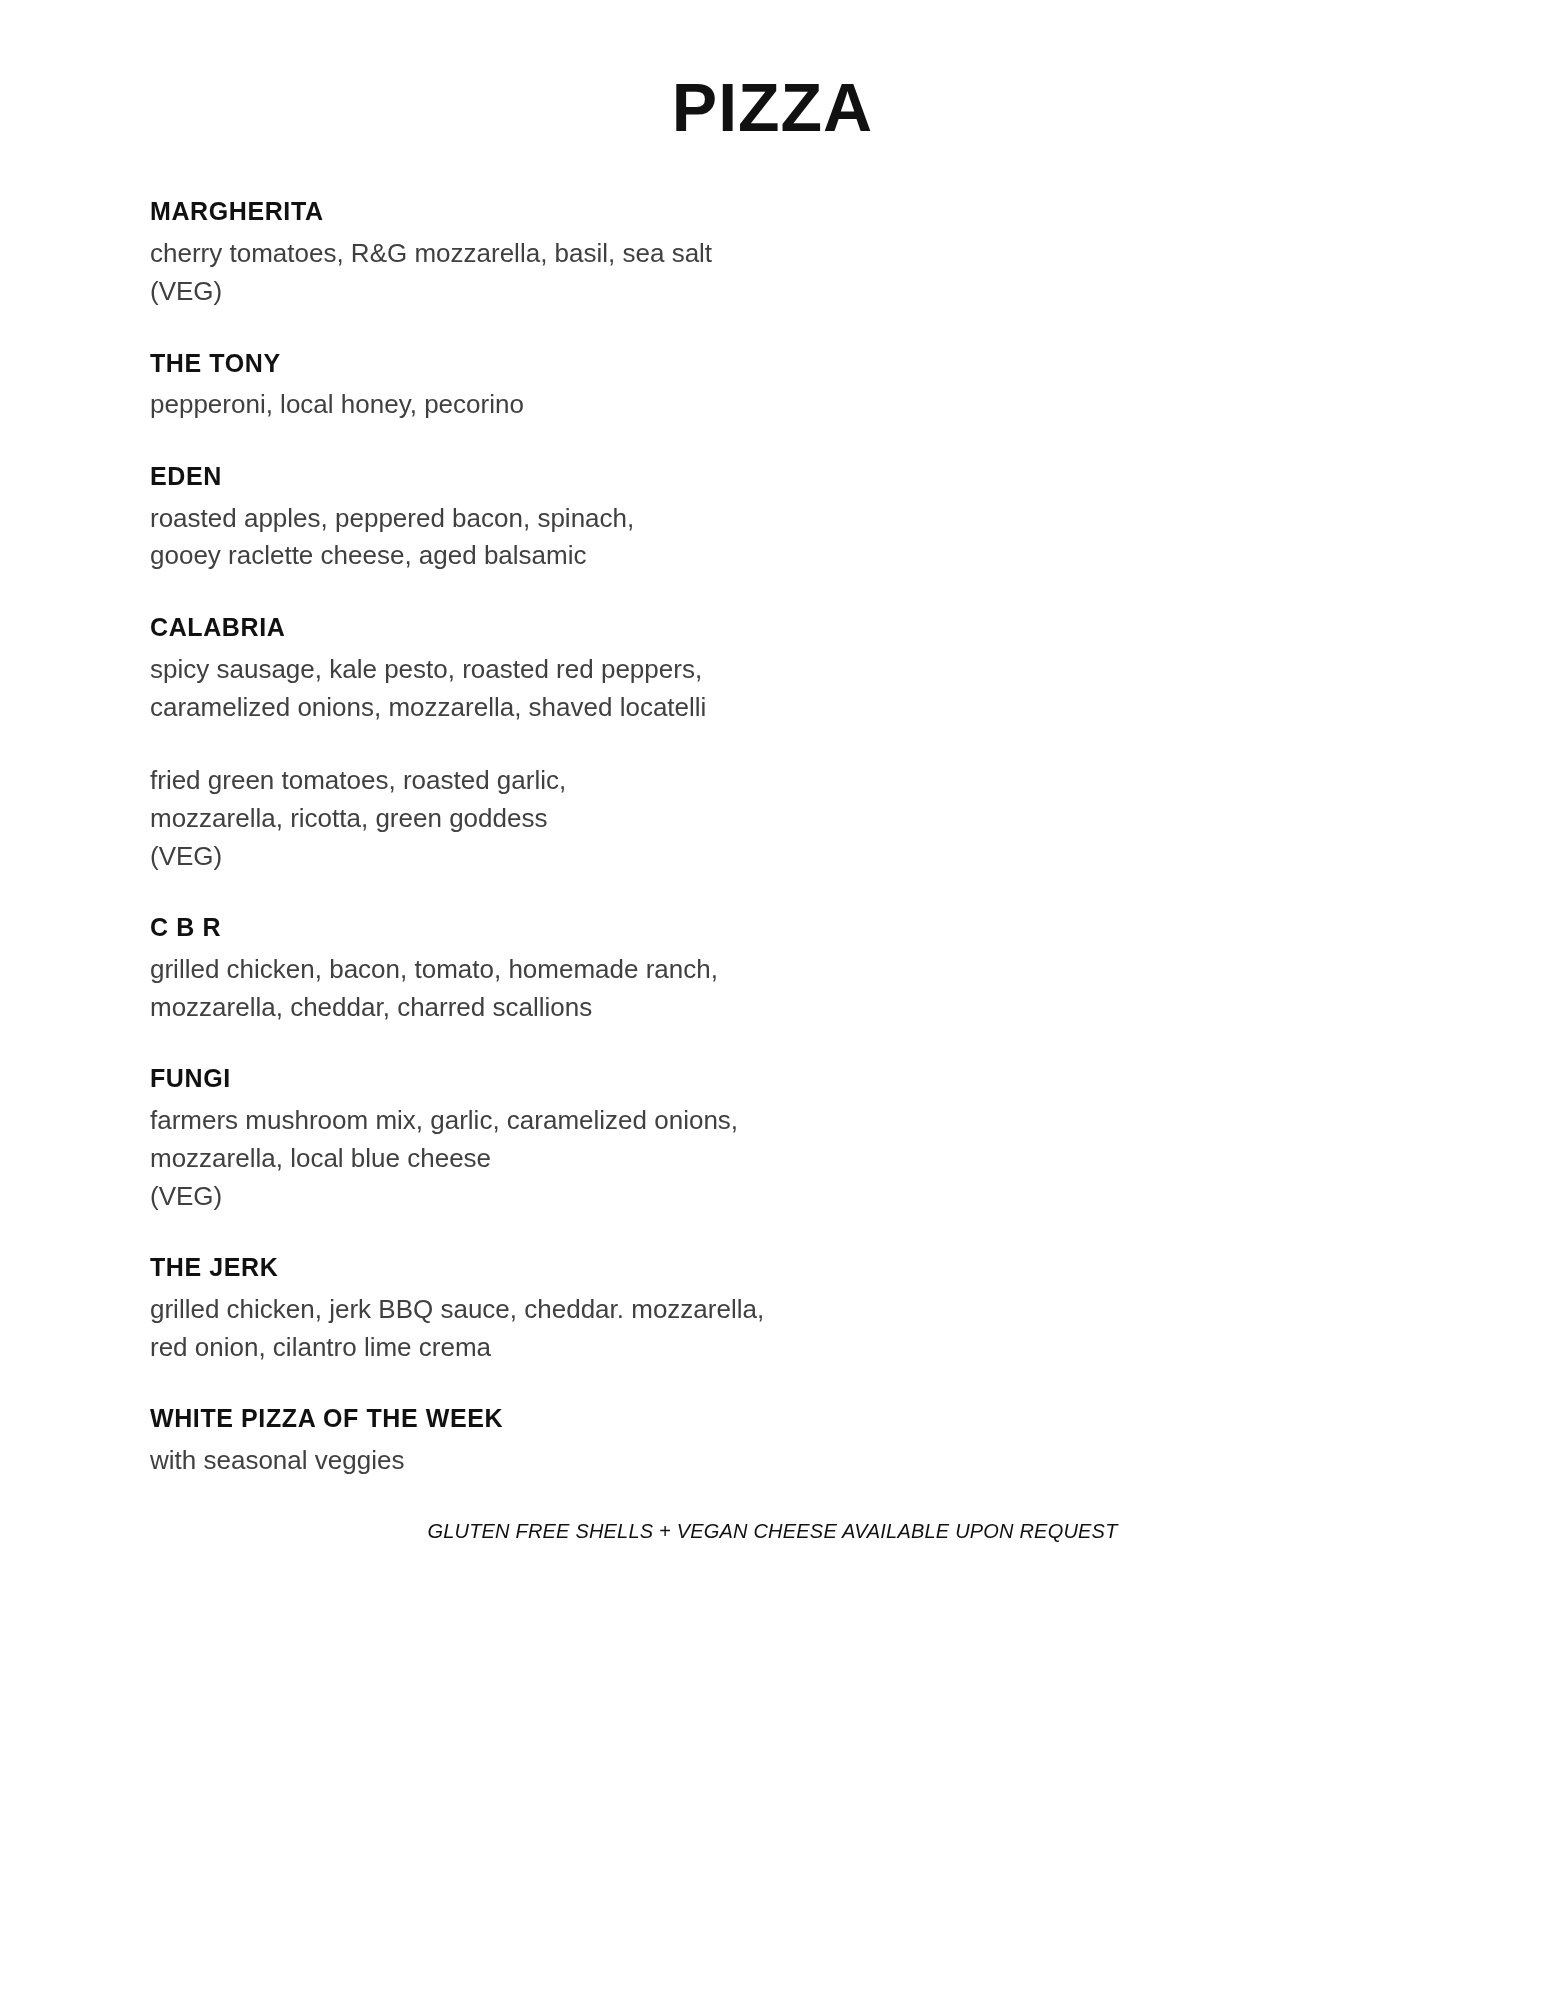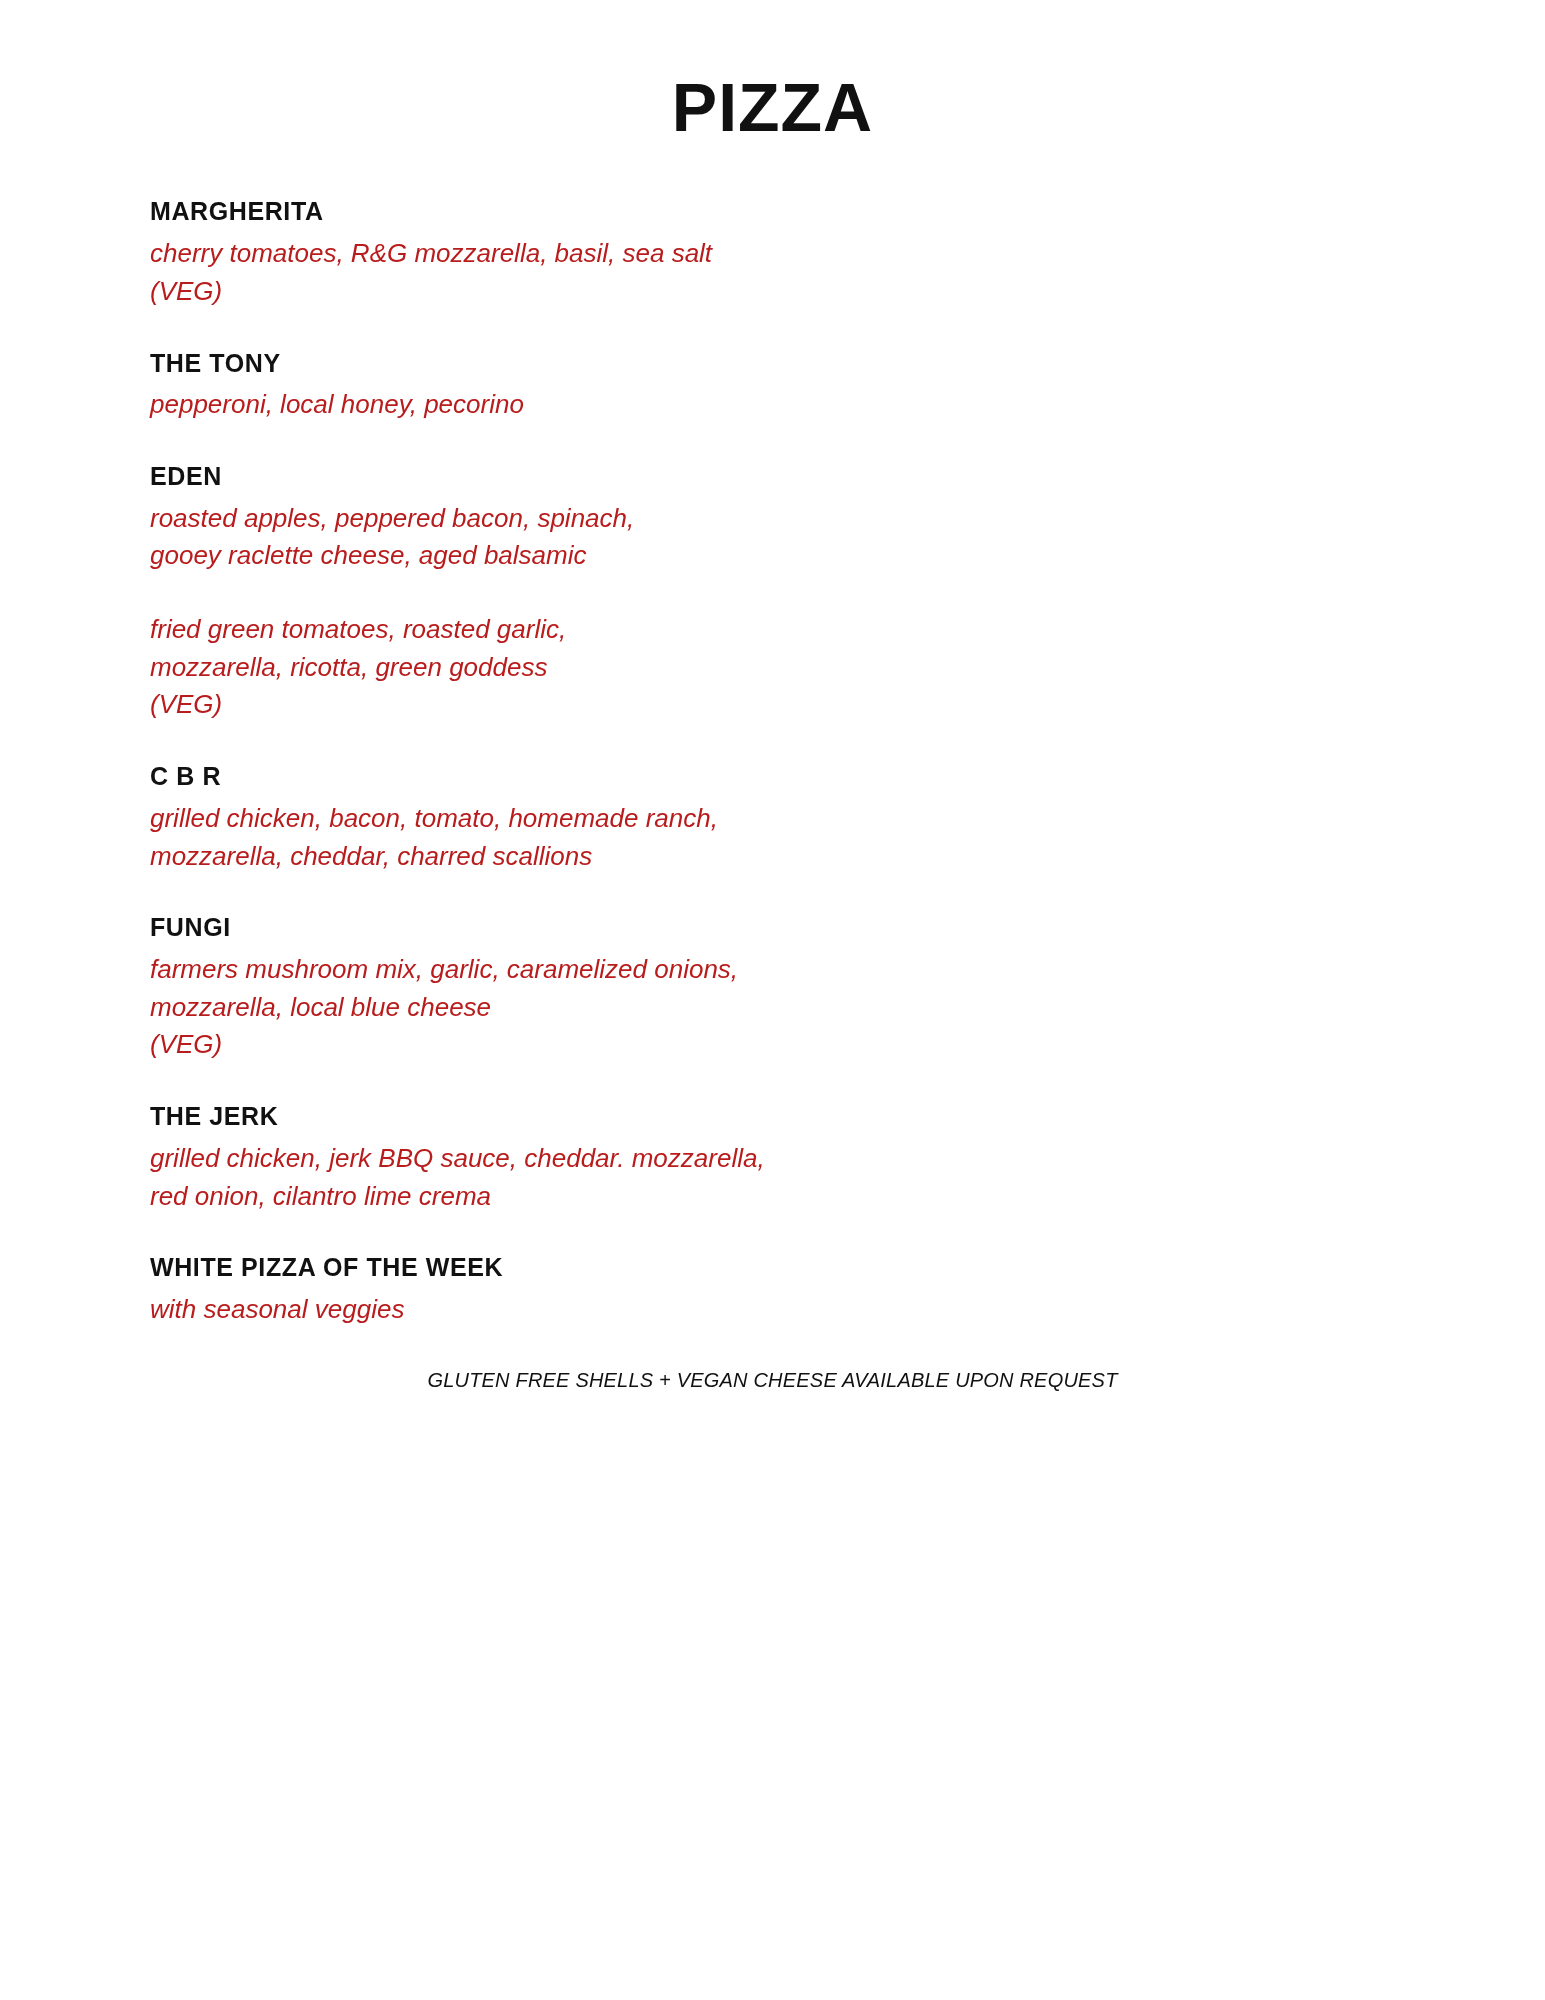--- a/index.html
+++ b/index.html
@@ -40,22 +40,21 @@
     font-size: 25px;
     font-weight: bold;
     letter-spacing: 0.6px;
     line-height: 1.35;
     margin-bottom: 6px;
   }
   .item-desc {
     font-size: 26px;
     font-weight: normal;
     line-height: 1.45;
-    color: #b91c1c;
-    font-style: italic;
+    color: #404040;
   }
   .item-desc .line {
     display: block;
   }
   .footer-note {
     text-align: center;
     font-size: 20px;
     font-style: italic;
     font-weight: normal;
     letter-spacing: 0.2px;
@@ -81,20 +80,27 @@
         <div class="item-name">THE TONY</div>
         <div class="item-desc">
           <span class="line">pepperoni, local honey, pecorino</span>
         </div>
       </div>
       <div class="item">
         <div class="item-name">EDEN</div>
         <div class="item-desc">
           <span class="line">roasted apples, peppered bacon, spinach,</span>
           <span class="line">gooey raclette cheese, aged balsamic</span>
+        </div>
+      </div>
+      <div class="item">
+        <div class="item-name">CALABRIA</div>
+        <div class="item-desc">
+          <span class="line">spicy sausage, kale pesto, roasted red peppers,</span>
+          <span class="line">caramelized onions, mozzarella, shaved locatelli</span>
         </div>
       </div>
       <div class="item">
         <div class="item-desc">
           <span class="line">fried green tomatoes, roasted garlic,</span>
           <span class="line">mozzarella, ricotta, green goddess</span>
           <span class="line">(VEG)</span>
         </div>
       </div>
       <div class="item">

